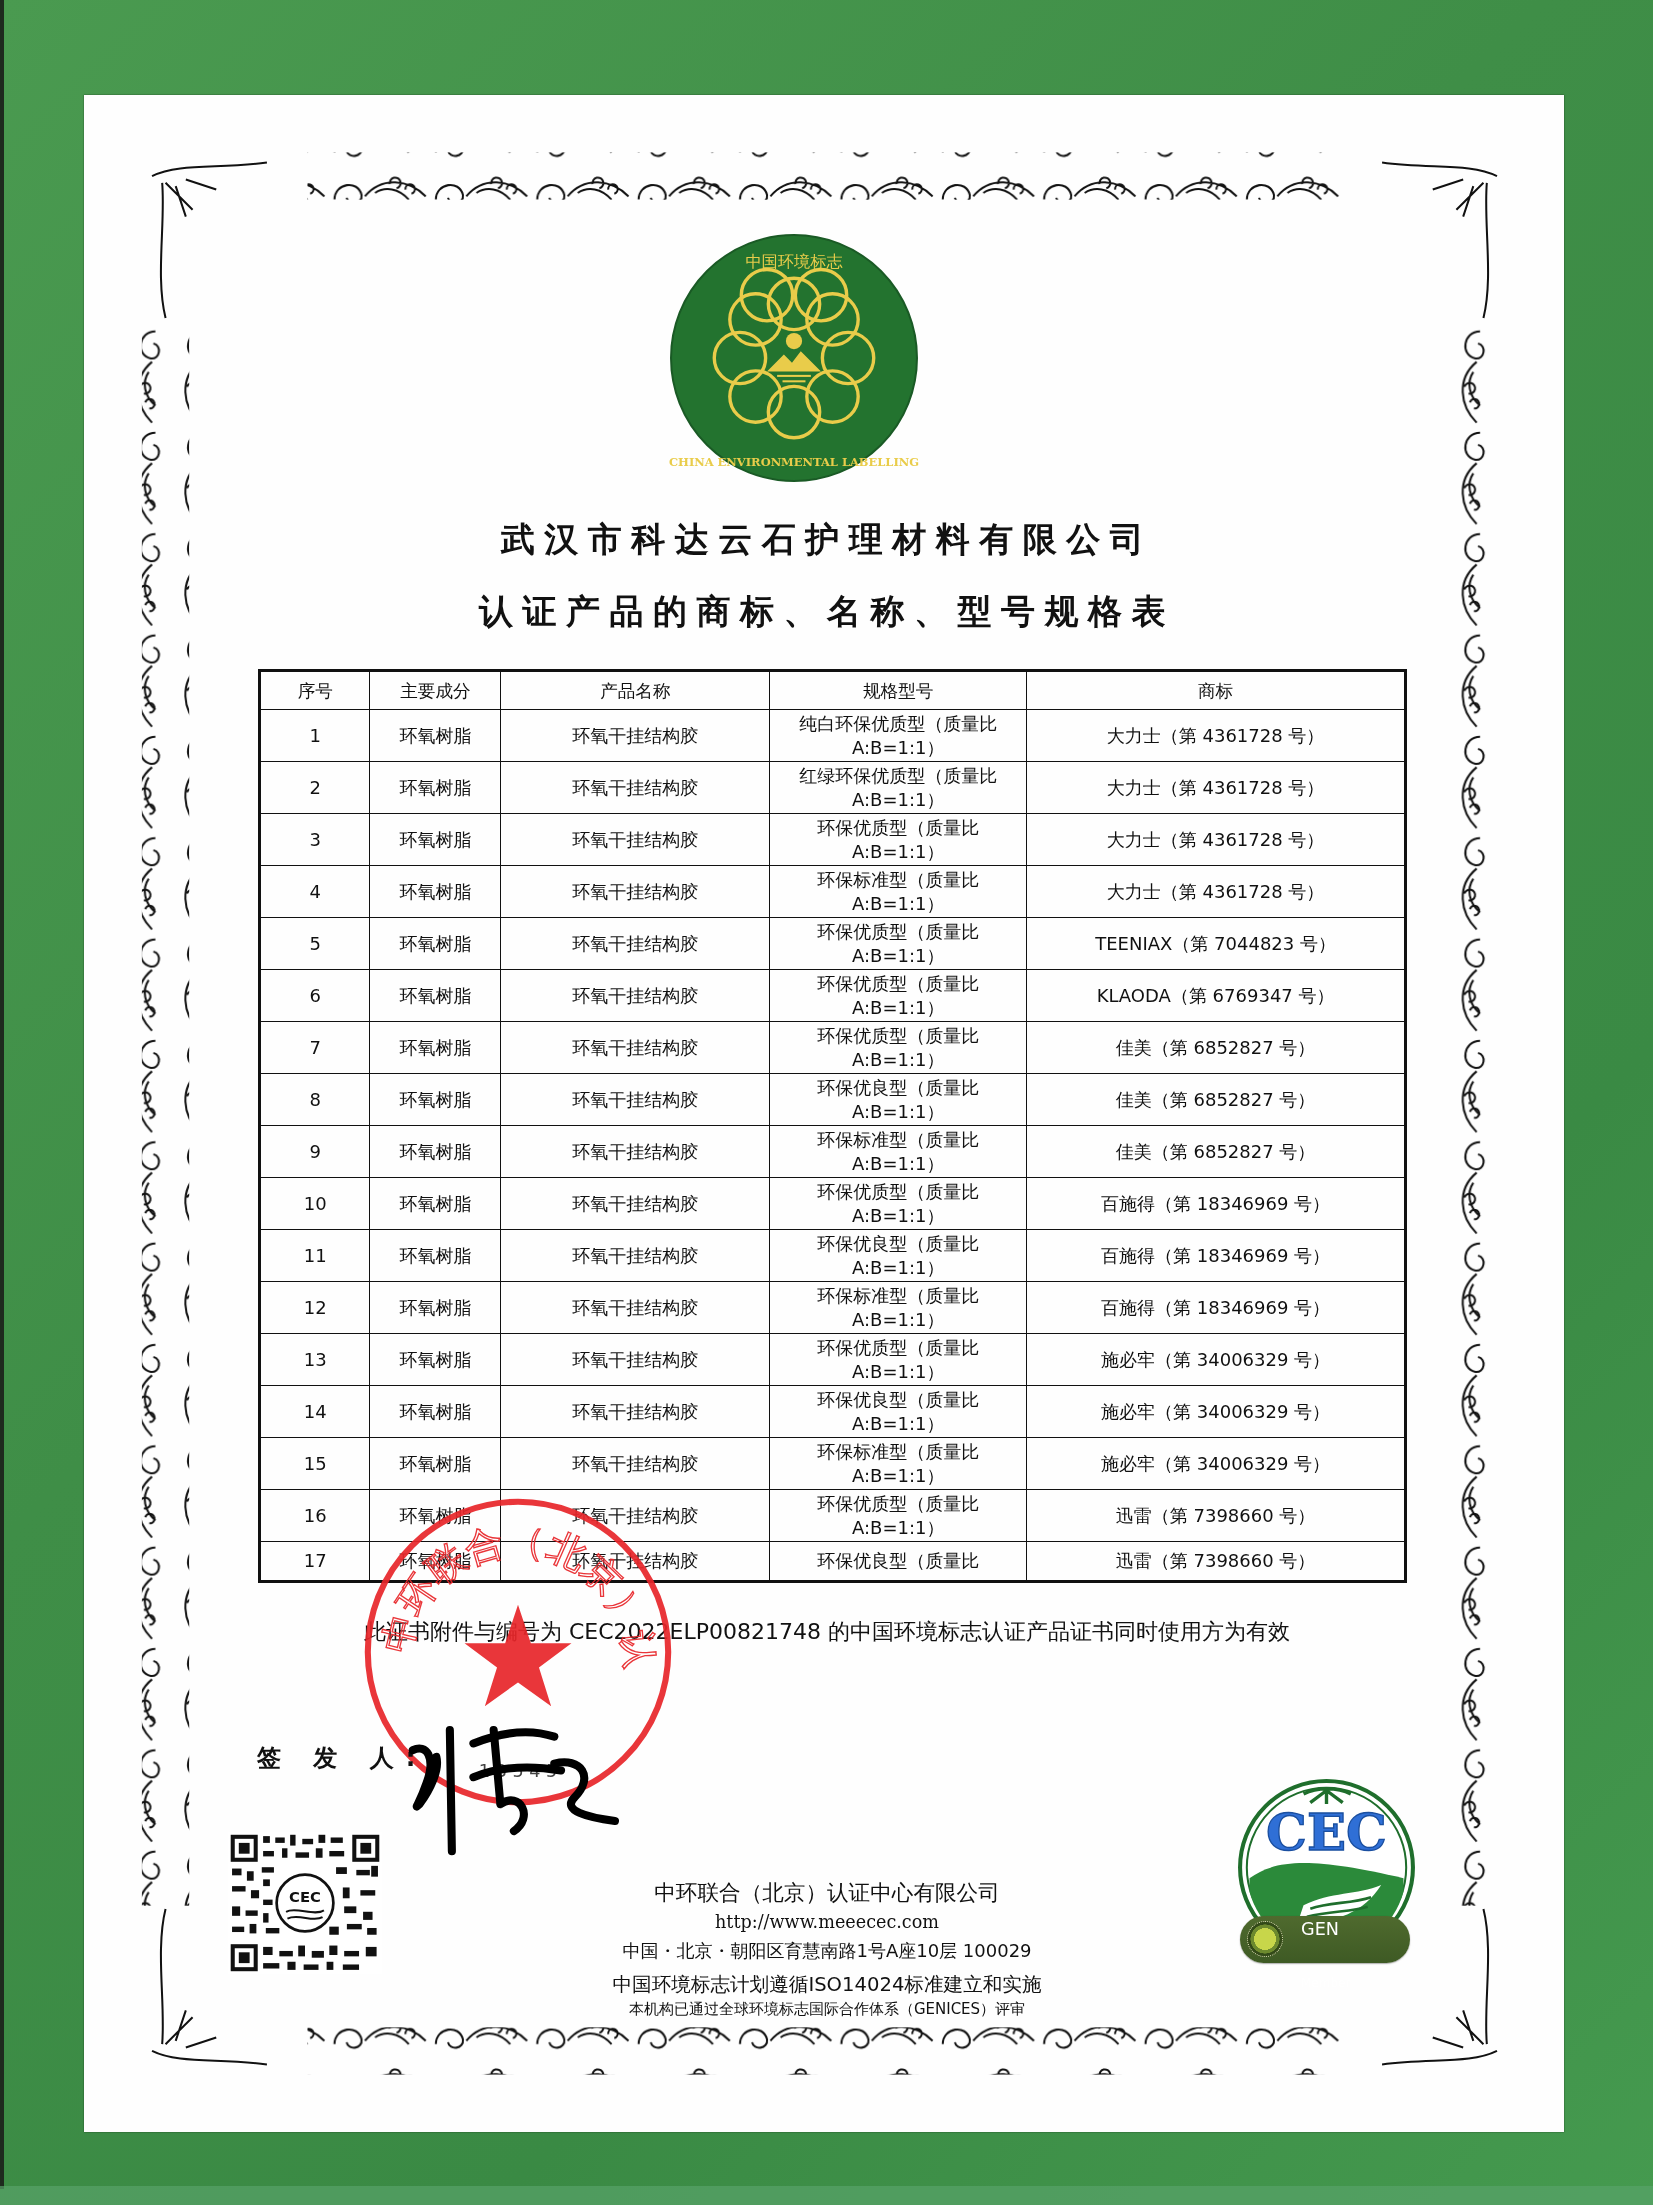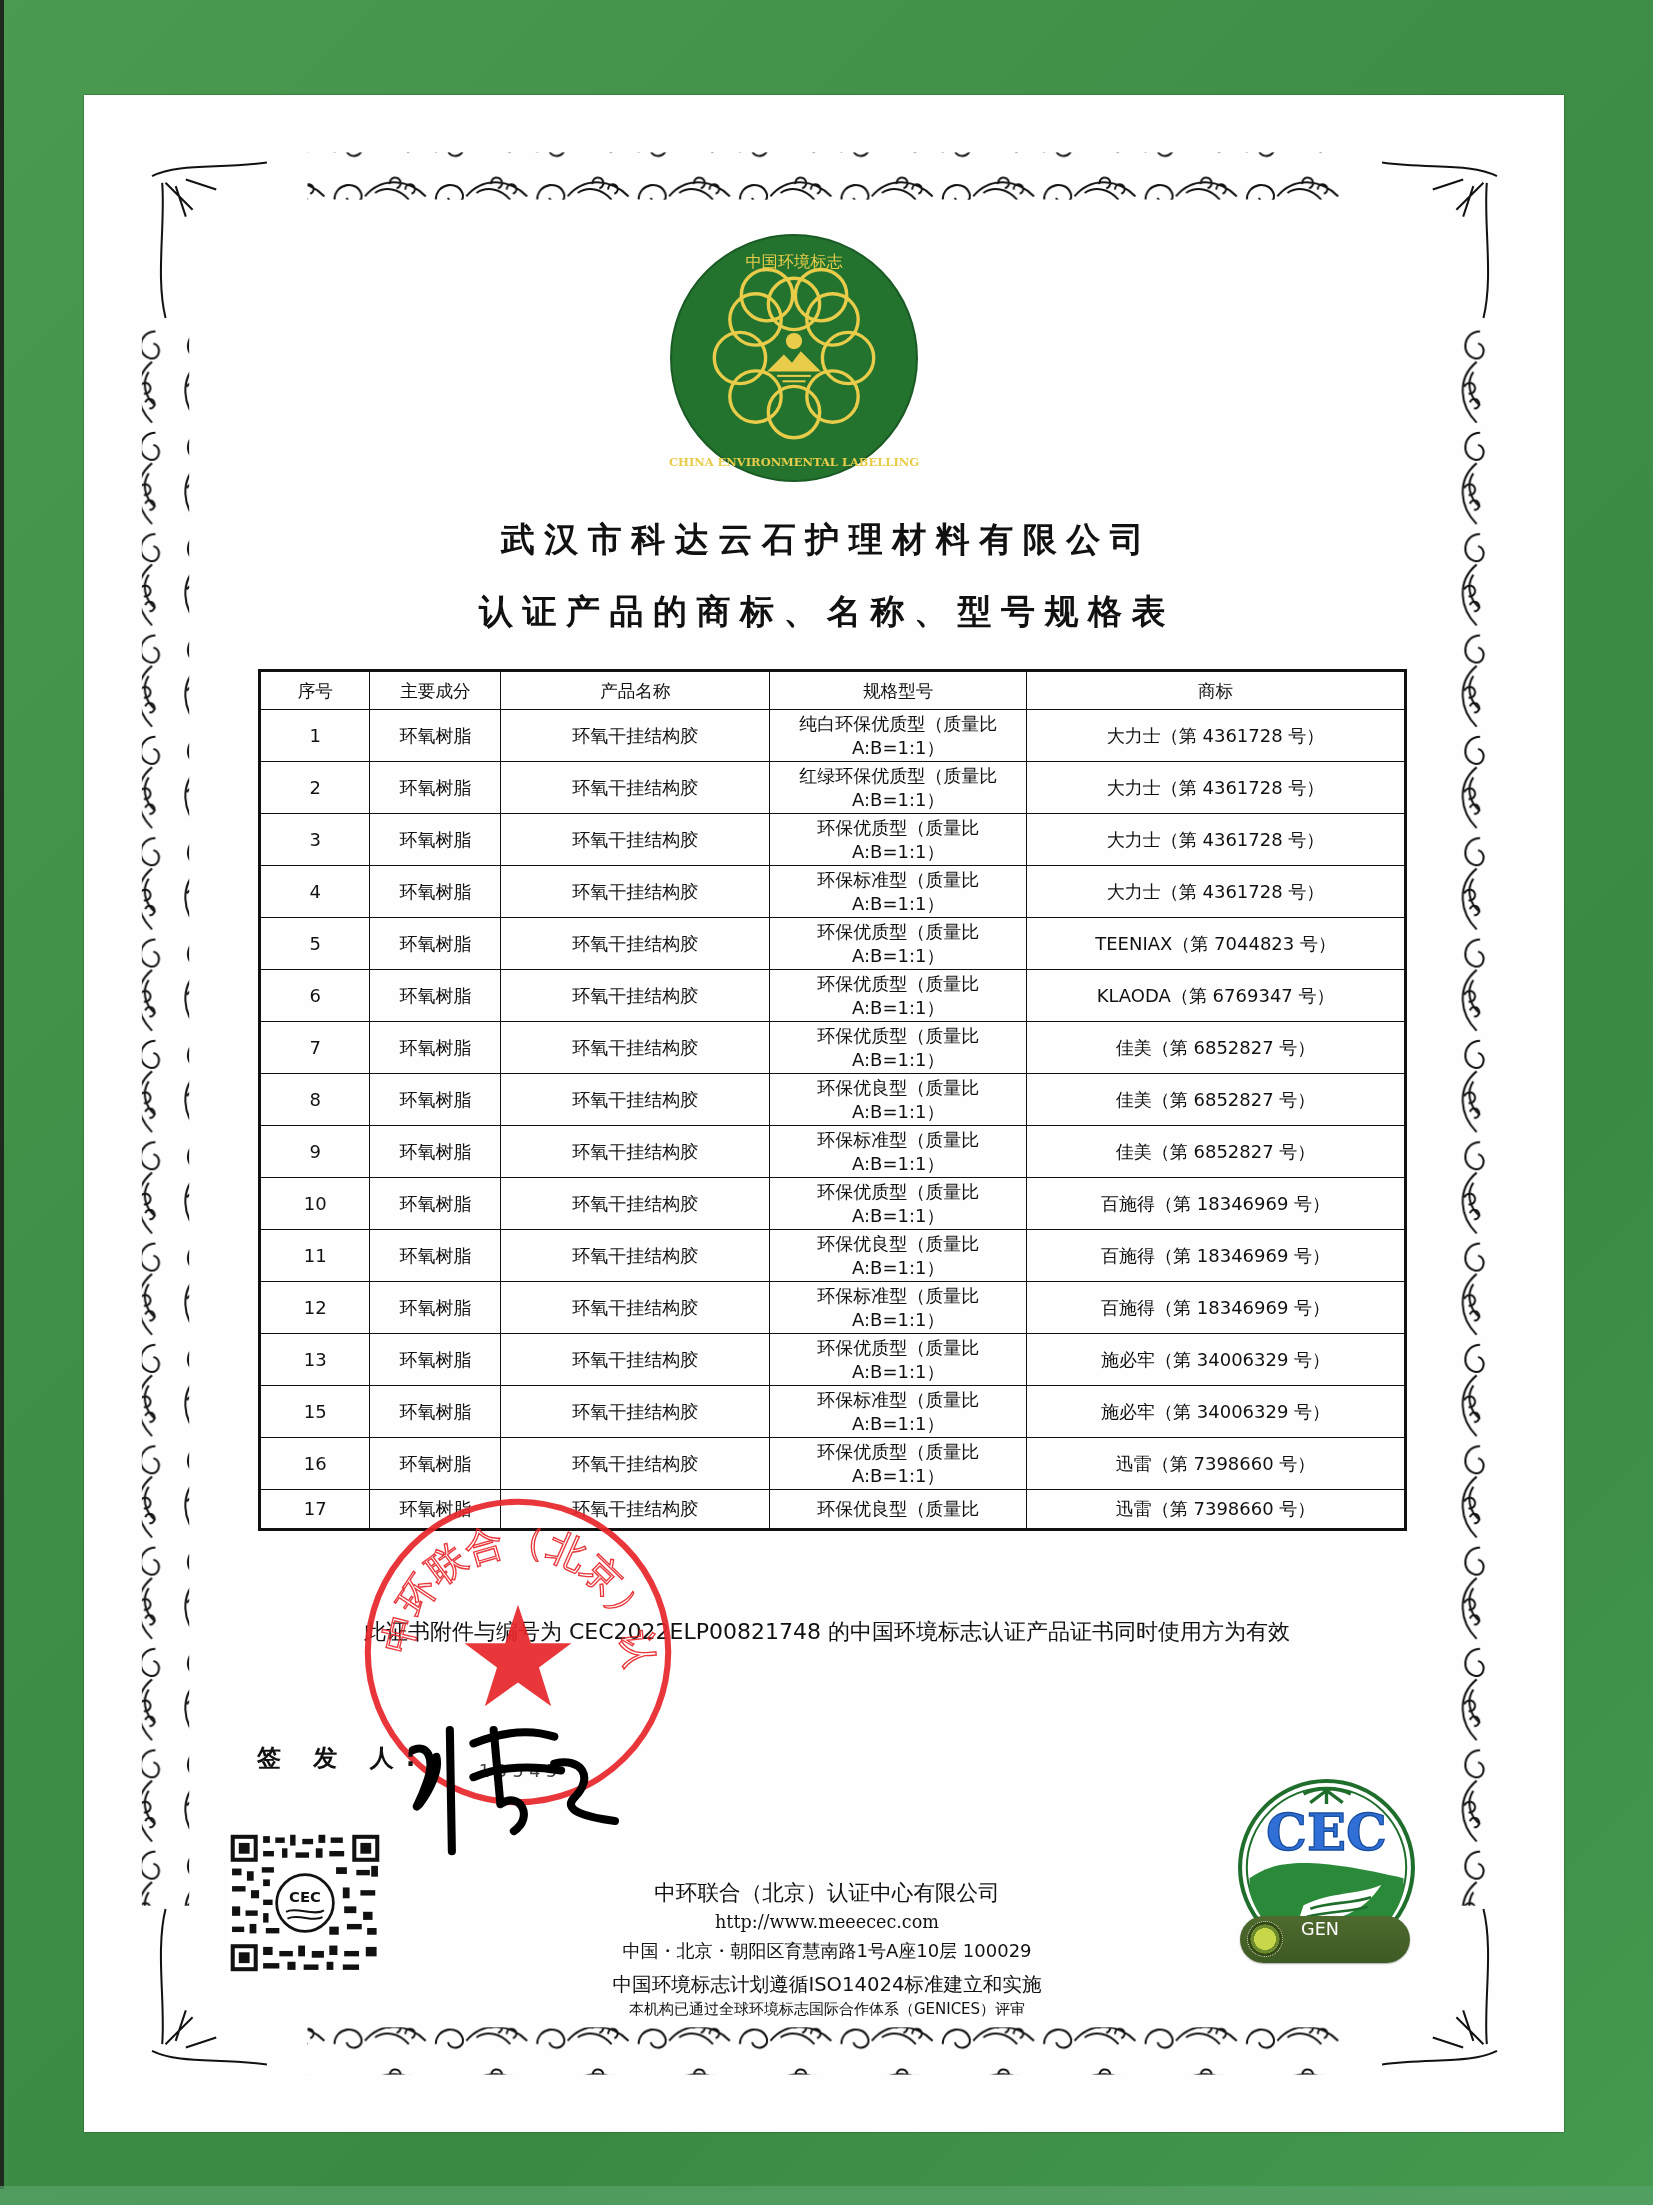--- a/index.html
+++ b/index.html
@@ -234,20 +234,27 @@
         <td>环氧树脂</td>
         <td>环氧干挂结构胶</td>
         <td class="spec-cell">环保标准型（质量比 A:B=1:1）</td>
         <td>百施得（第 18346969 号）</td>
       </tr>
       <tr>
         <td>13</td>
         <td>环氧树脂</td>
         <td>环氧干挂结构胶</td>
         <td class="spec-cell">环保优质型（质量比 A:B=1:1）</td>
+        <td>施必牢（第 34006329 号）</td>
+      </tr>
+      <tr>
+        <td>14</td>
+        <td>环氧树脂</td>
+        <td>环氧干挂结构胶</td>
+        <td class="spec-cell">环保优良型（质量比 A:B=1:1）</td>
         <td>施必牢（第 34006329 号）</td>
       </tr>
       <tr>
         <td>15</td>
         <td>环氧树脂</td>
         <td>环氧干挂结构胶</td>
         <td class="spec-cell">环保标准型（质量比 A:B=1:1）</td>
         <td>施必牢（第 34006329 号）</td>
       </tr>
       <tr>

